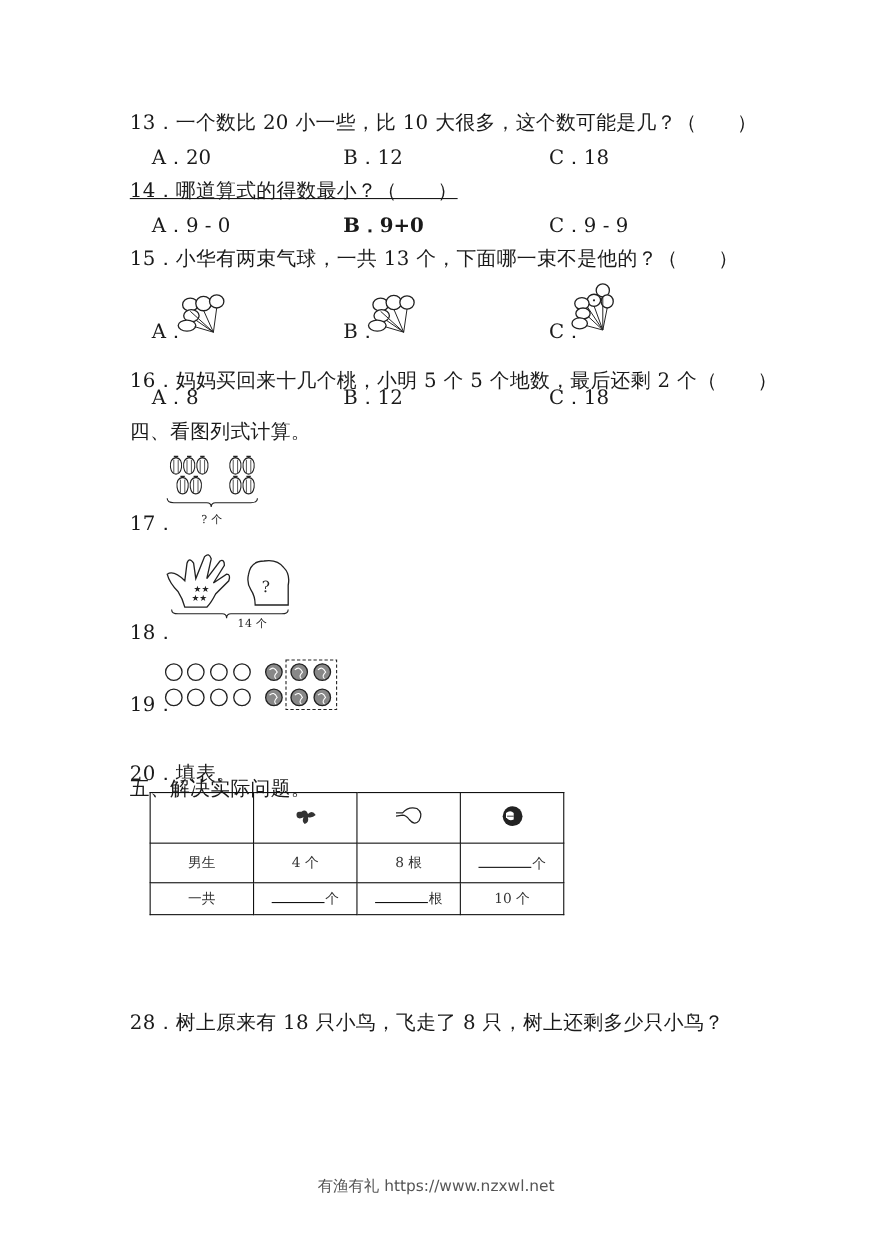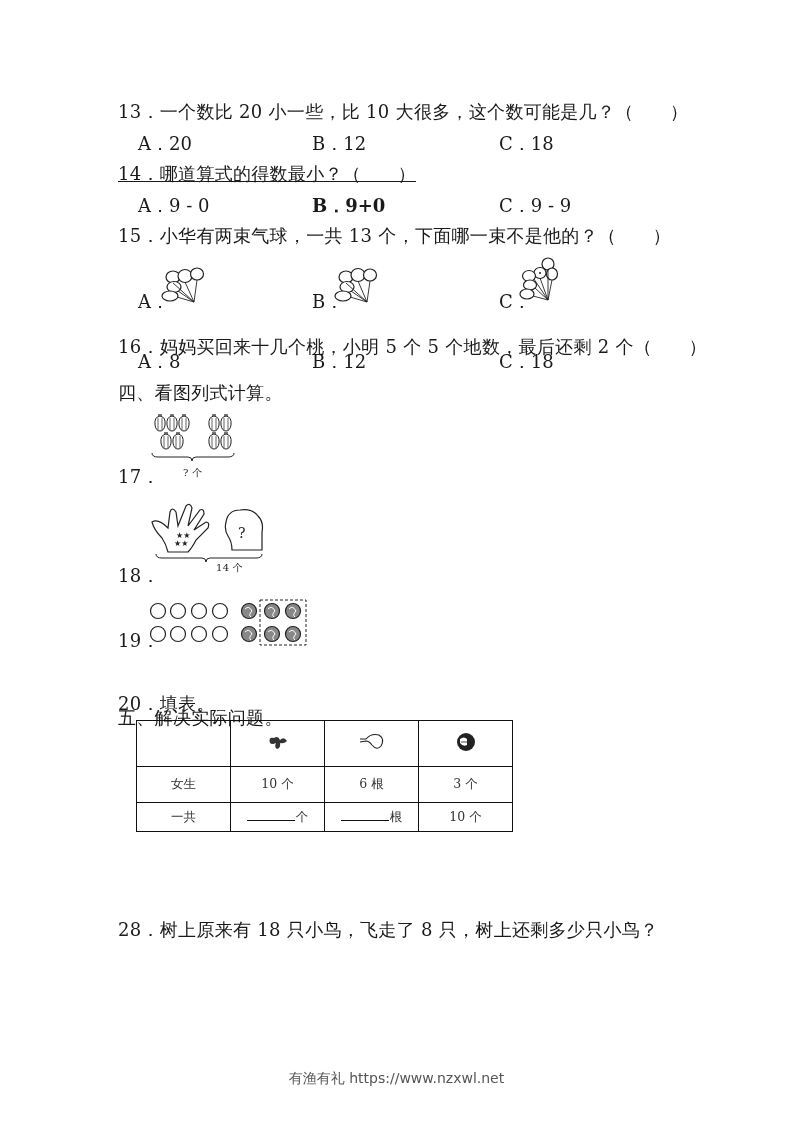--- a/index.html
+++ b/index.html
@@ -176,24 +176,24 @@
     </td>
     <td style="width:93px;">
       <svg width="22" height="22" viewBox="0 0 22 22">
         <circle cx="11" cy="11" r="9" fill="#222"></circle>
         <path d="M5 8 Q9 5 12 8 L12 14 Q8 16 5 12 Z" fill="#fff"></path>
         <path d="M6 11 L12 11" stroke="#222" stroke-width="0.8"></path>
       </svg>
     </td>
   </tr>
   <tr style="height:36px;">
-    <td>女生</td>
-    <td>10 个</td>
-    <td>6 根</td>
-    <td>3 个</td>
+    <td>男生</td>
+    <td>4 个</td>
+    <td>8 根</td>
+    <td><span class="blank"></span><span>个</span></td>
   </tr>
   <tr style="height:29px;">
     <td>一共</td>
     <td><span class="blank"></span><span>个</span></td>
     <td><span class="blank"></span><span>根</span></td>
     <td>10 个</td>
   </tr>
 </tbody>
   </table>
 

